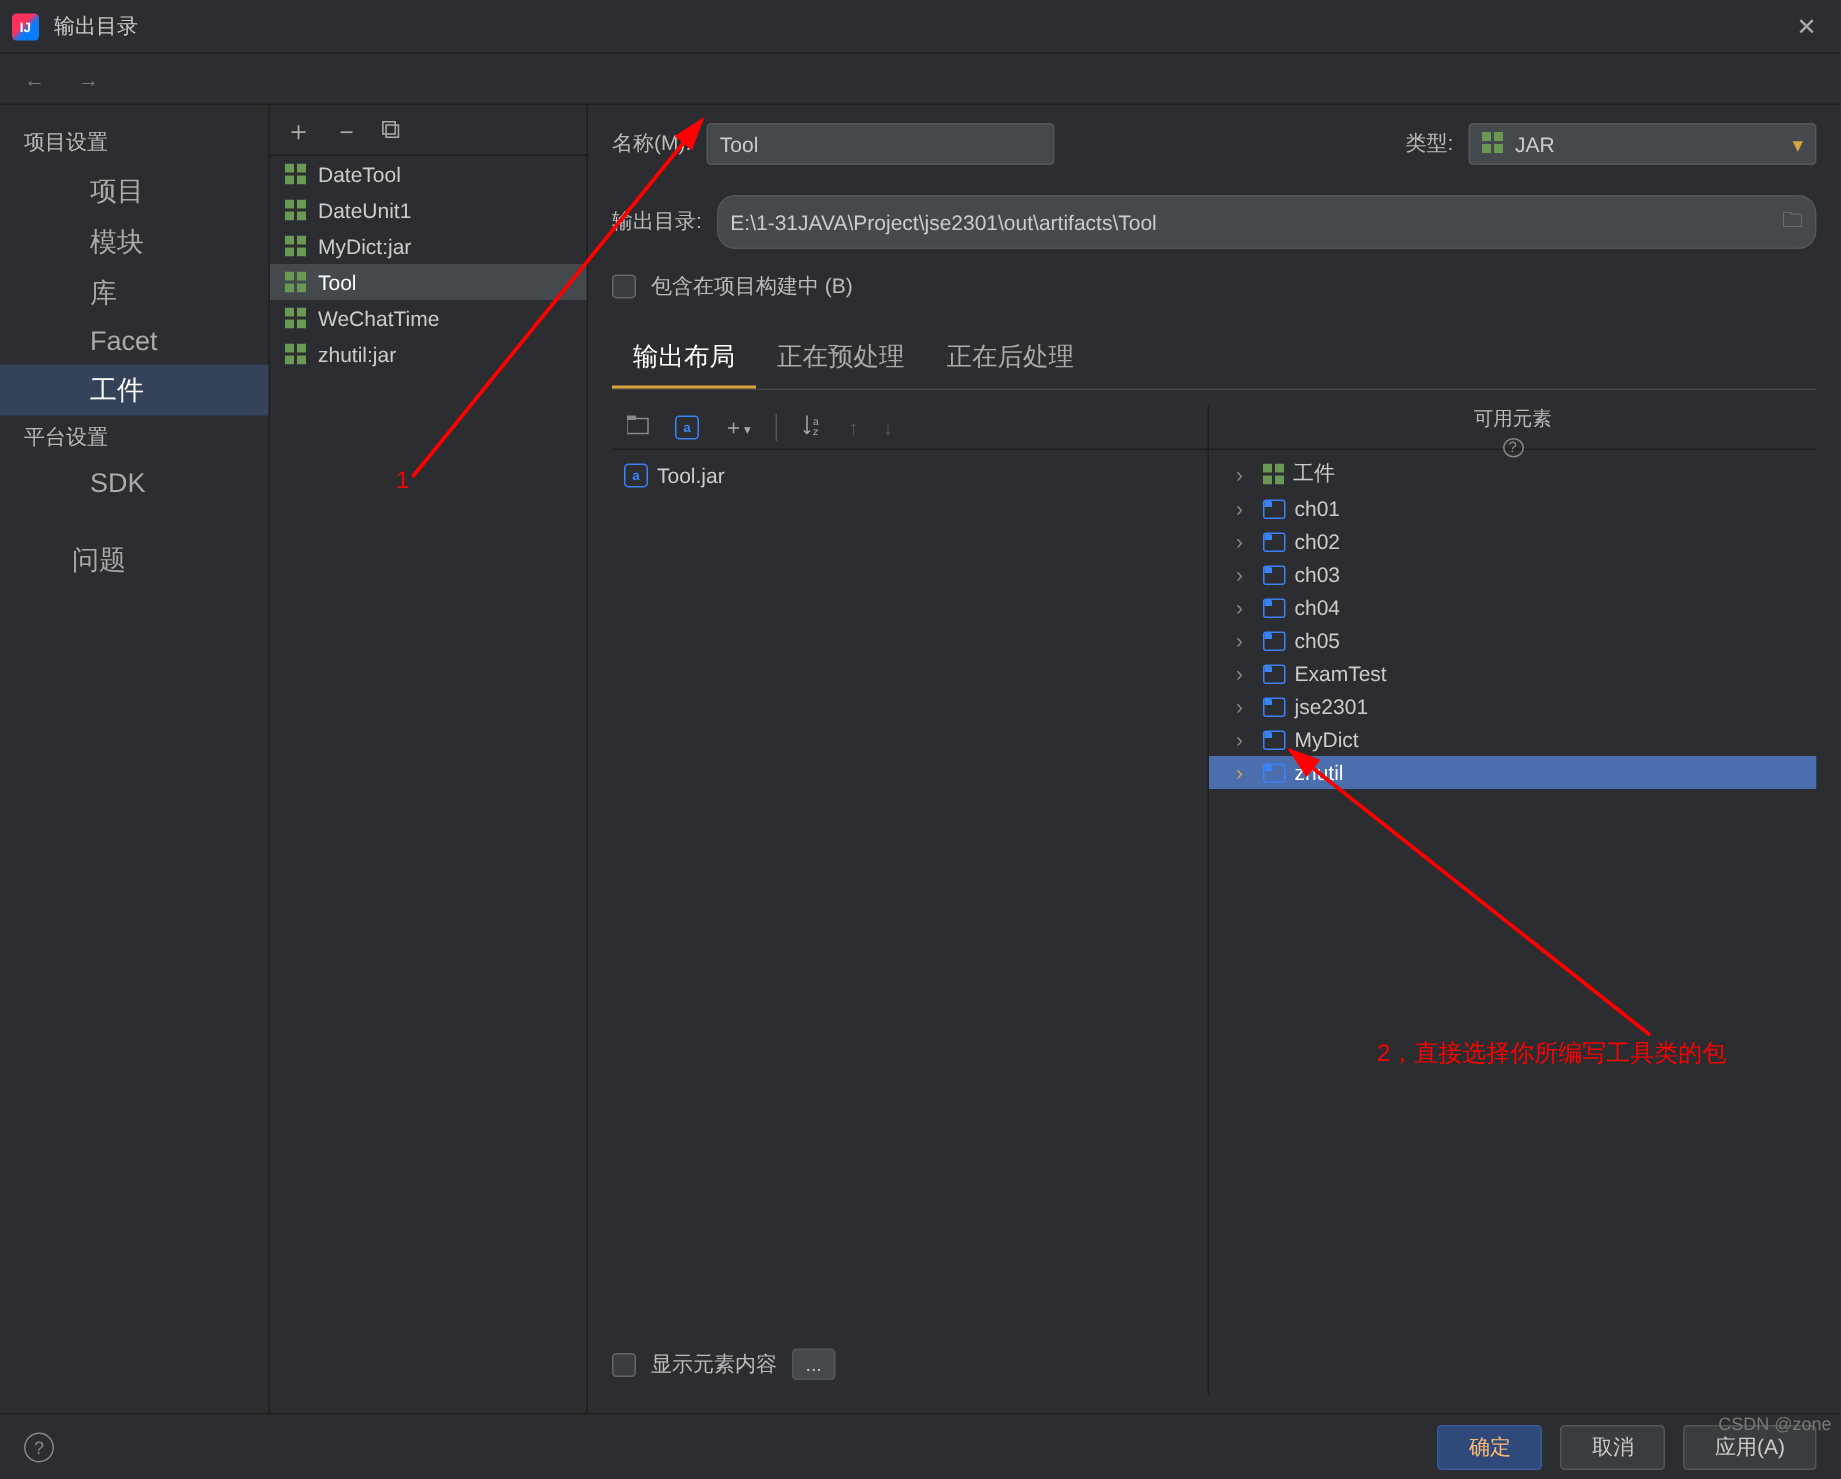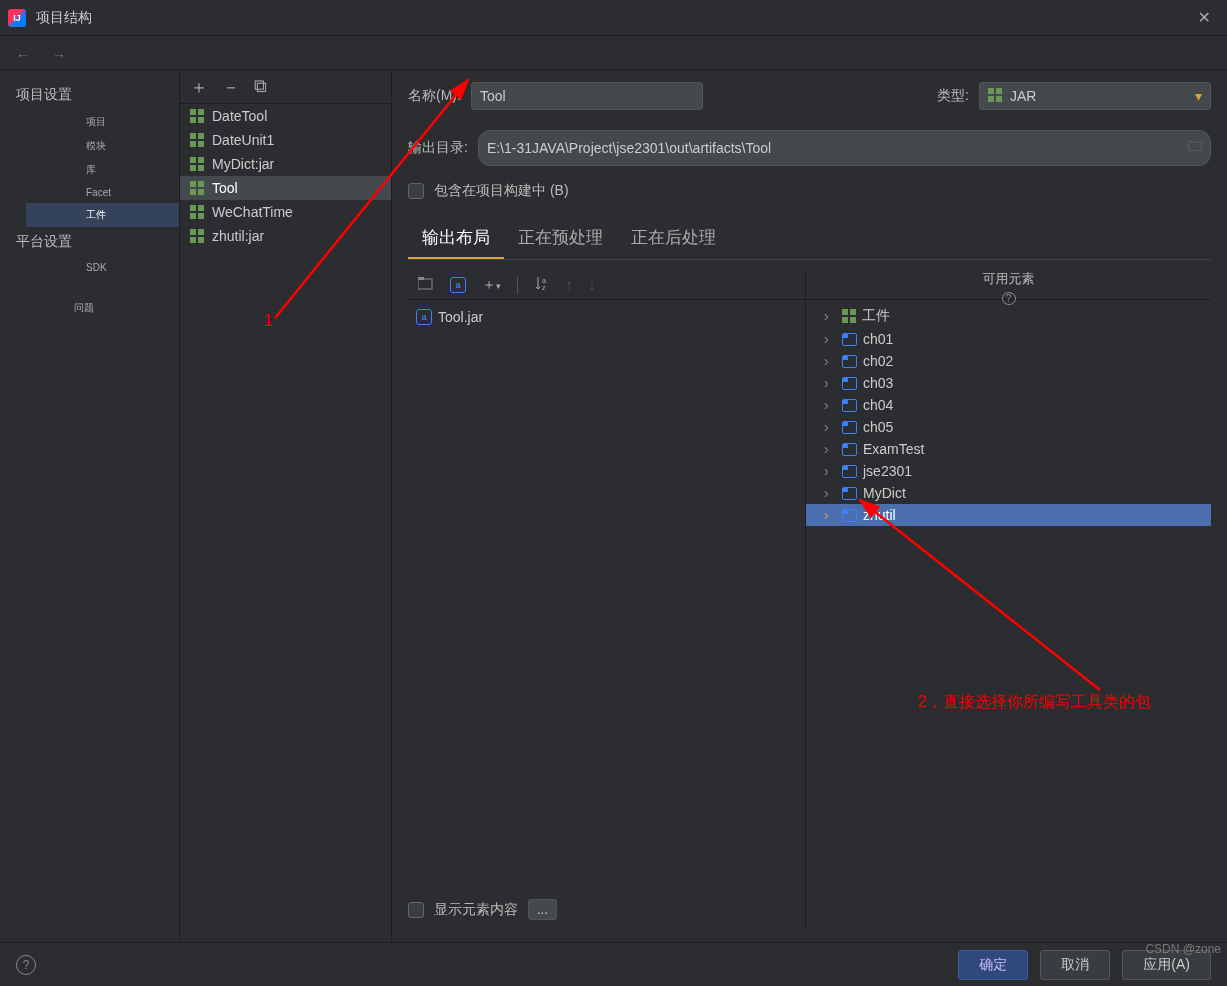--- a/index.html
+++ b/index.html
@@ -10,21 +10,21 @@
 .titlebar .title { color: #cccccc; font-size: 14px; flex: 1; }
 .titlebar .close { color: #aaa; font-size: 16px; padding: 0 8px; cursor: pointer; }
 
 .navbar { height: 34px; background: #2b2d30; display: flex; align-items: center; padding: 0 10px; gap: 10px; border-bottom: 1px solid #1e1e1e; }
 .navbar .arrow { color: #777; font-size: 14px; padding: 2px 6px; }
 
 .body { display: flex; height: calc(100% - 36px - 34px - 44px); }
 
 .left-nav { width: 180px; background: #2b2d30; padding: 10px 0; border-right: 1px solid #1e1e1e; position: relative; }
 .left-nav .section { color: #bbbbbb; font-size: 14px; padding: 6px 16px; }
-.left-nav .item { color: #aaaaaa; font-size: 10px; padding: 5px 16px 5px 60px; cursor: pointer; margin-left: 26px; }
+.left-nav .item { color: #aaaaaa; font-size: 18px; padding: 5px 16px 5px 60px; cursor: pointer; }
 .left-nav .item.selected { background: #4b6eaf55; color: #fff; }
 
 .mid-col { width: 212px; background: #2b2d30; border-right: 1px solid #1e1e1e; }
 .mid-toolbar { height: 34px; display: flex; align-items: center; gap: 14px; padding: 0 10px; border-bottom: 1px solid #1e1e1e; }
 .mid-toolbar .tbtn { color: #aaa; font-size: 18px; cursor:pointer; }
 .artifact-list .art-item { display: flex; align-items: center; gap: 8px; padding: 4px 10px; cursor: pointer; font-size: 14px; color:#ccc; }
 .artifact-list .art-item.selected { background: #43494d; color:#fff; }
 .jar-icon { width: 14px; height: 14px; display: inline-block; }
 .jar-icon svg { width: 14px; height: 14px; }
 
@@ -63,33 +63,33 @@
 .mod-icon::before { content:""; position:absolute; inset:0; border:1px solid #3b82f6; border-radius:2px; }
 .mod-icon::after { content:""; position:absolute; left:1px; top:1px; width:5px; height:4px; background:#3b82f6; border-radius:1px 1px 0 0;}
 .grid-icon { width:14px; height:14px; display:inline-block;}
 
 .bottom-elem { display:flex; align-items:center; gap:10px; padding:10px 0; }
 .bottom-elem .dots { background:#43494d; border:1px solid #555; padding:2px 8px; border-radius:3px; color:#ccc;}
 
 .footer { height: 44px; background: #2b2d30; border-top: 1px solid #1e1e1e; display:flex; align-items:center; padding:0 16px; gap:12px; }
 .footer .help-q { margin-right:auto; width:20px; height:20px; font-size:12px;}
 .footer button { padding: 5px 20px; font-size:14px; background:#3a3d3f; border:1px solid #555; color:#ccc; border-radius:3px; cursor:pointer;}
-.footer button.primary { background:#2f4a7a; border-color:#3b5b99; color:#c4b5fd; }
+.footer button.primary { background:#2f4a7a; border-color:#3b5b99; color:#fdba74; }
 
 .annotation { position:absolute; color:#ff0000; font-size:16px; pointer-events:none; z-index:100;}
 .watermark { position:absolute; right:6px; bottom:30px; color:#787878; font-size:12px; z-index:101;}
 
 svg.arrow-svg { position:absolute; pointer-events:none; z-index:99; }
 </style>
 </head>
 <body>
 
 <div class="titlebar">
   <span class="app-icon">IJ</span>
-  <span class="title">项目结构</span>
+  <span class="title">输出目录</span>
   <span class="close">✕</span>
 </div>
 
 <div class="navbar">
   <span class="arrow">←</span>
   <span class="arrow">→</span>
 </div>
 
 <div class="body">
 

